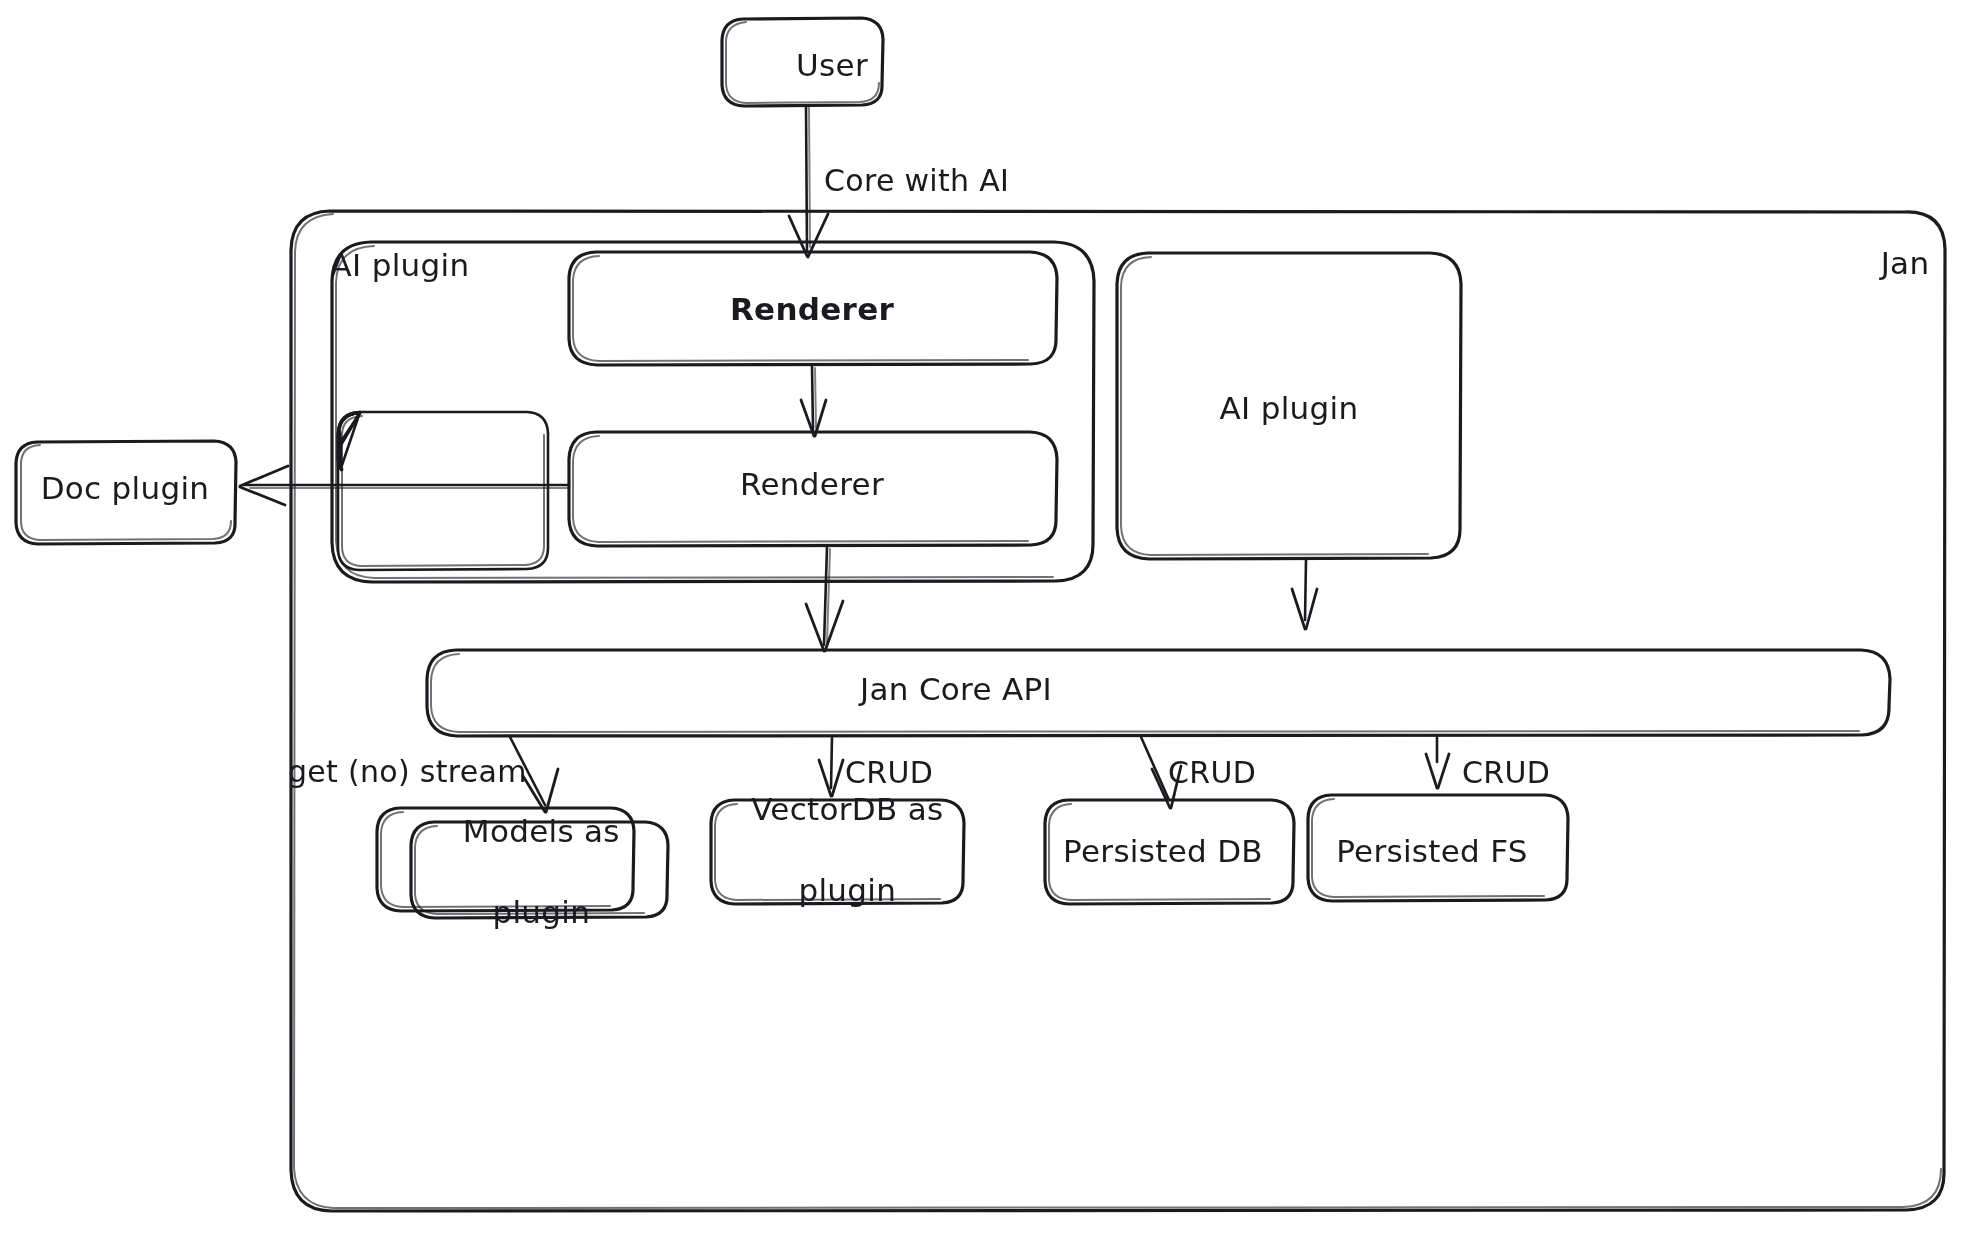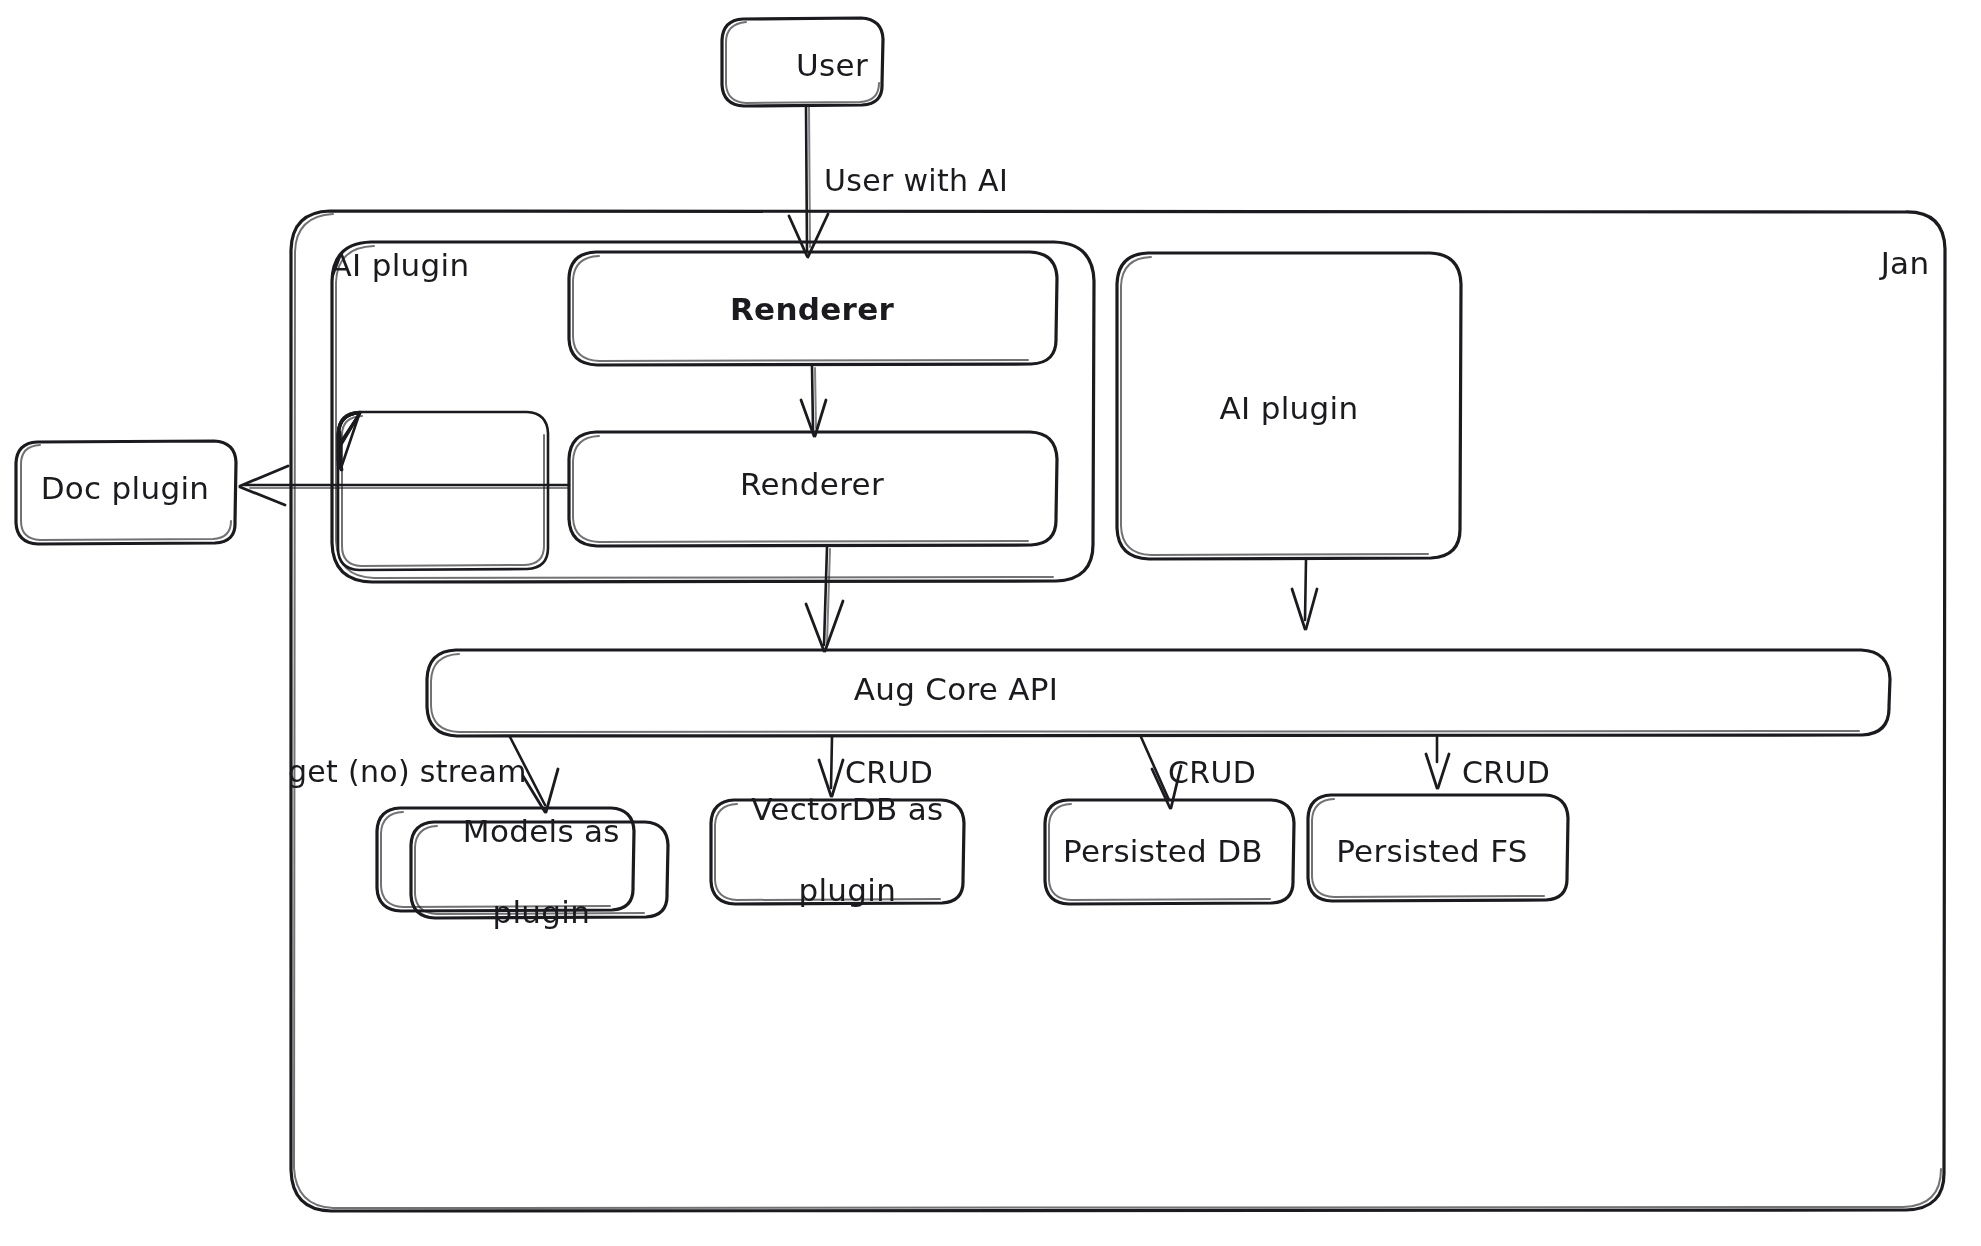--- a/index.html
+++ b/index.html
@@ -245,38 +245,38 @@
   <div class="node-label" style="left:812px; top:310px;font-weight:bold;">Renderer</div>
 
   <div class="node-label" style="left:812px; top:485px;">Renderer</div>
 
   <div class="group-label" style="left:400px; top:265px;">AI plugin</div>
 
   <div class="node-label" style="left:1289px; top:409px;">AI plugin</div>
 
   <div class="group-label" style="left:1905px; top:263px;">Jan</div>
 
-  <div class="node-label" style="left:956px; top:690px;">Aug Core API</div>
+  <div class="node-label" style="left:956px; top:690px;">Jan Core API</div>
 
   <div class="node-label two-line" style="left:521px; top:872px;">
     <span>Models as</span><br>
     <span>plugin</span>
   </div>
 
   <div class="node-label two-line" style="left:827px; top:850px;">
     <span>VectorDB as</span><br>
     <span>plugin</span>
   </div>
 
   <div class="node-label" style="left:1163px; top:852px;">Persisted DB</div>
 
   <div class="node-label" style="left:1432px; top:852px;">Persisted FS</div>
 
 
-  <div class="edge-label" style="left:824px; top:180px;">User with AI</div>
+  <div class="edge-label" style="left:824px; top:180px;">Core with AI</div>
 
   <div class="edge-label" style="left:288px; top:771px;">get (no) stream</div>
 
   <div class="edge-label" style="left:845px; top:772px;">CRUD</div>
 
   <div class="edge-label" style="left:1168px; top:772px;">CRUD</div>
 
   <div class="edge-label" style="left:1462px; top:772px;">CRUD</div>
 
   <div class="interactive-hit" style="left:722px; top:18px; width:161px; height:88px;"></div>

